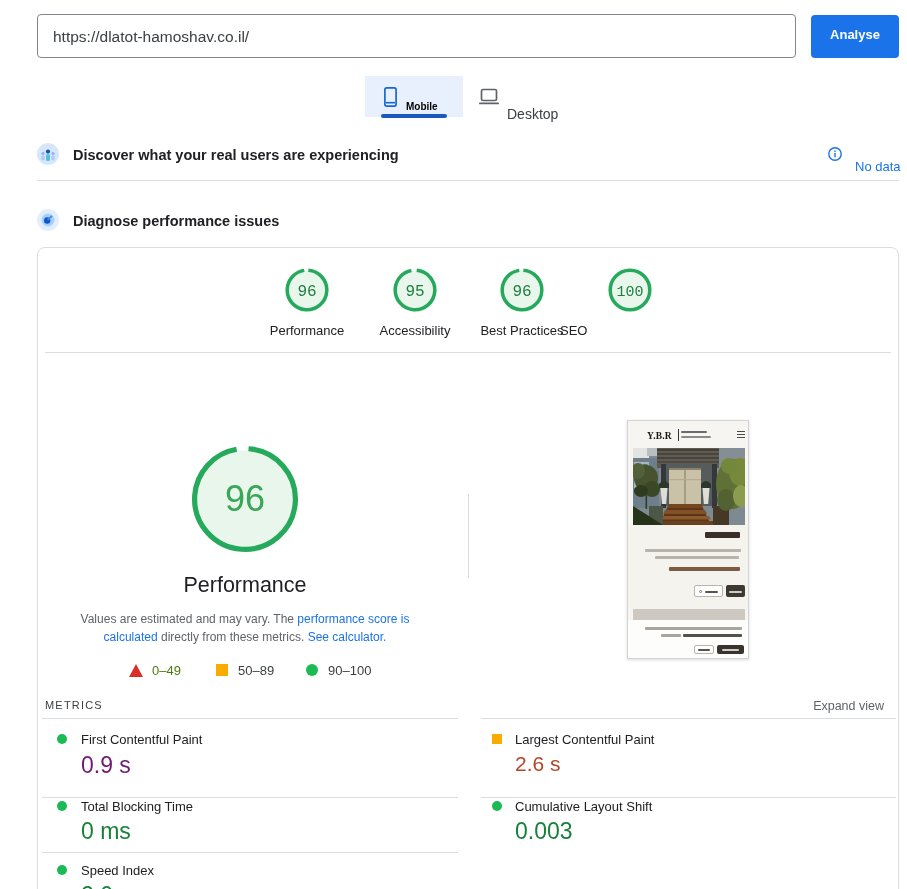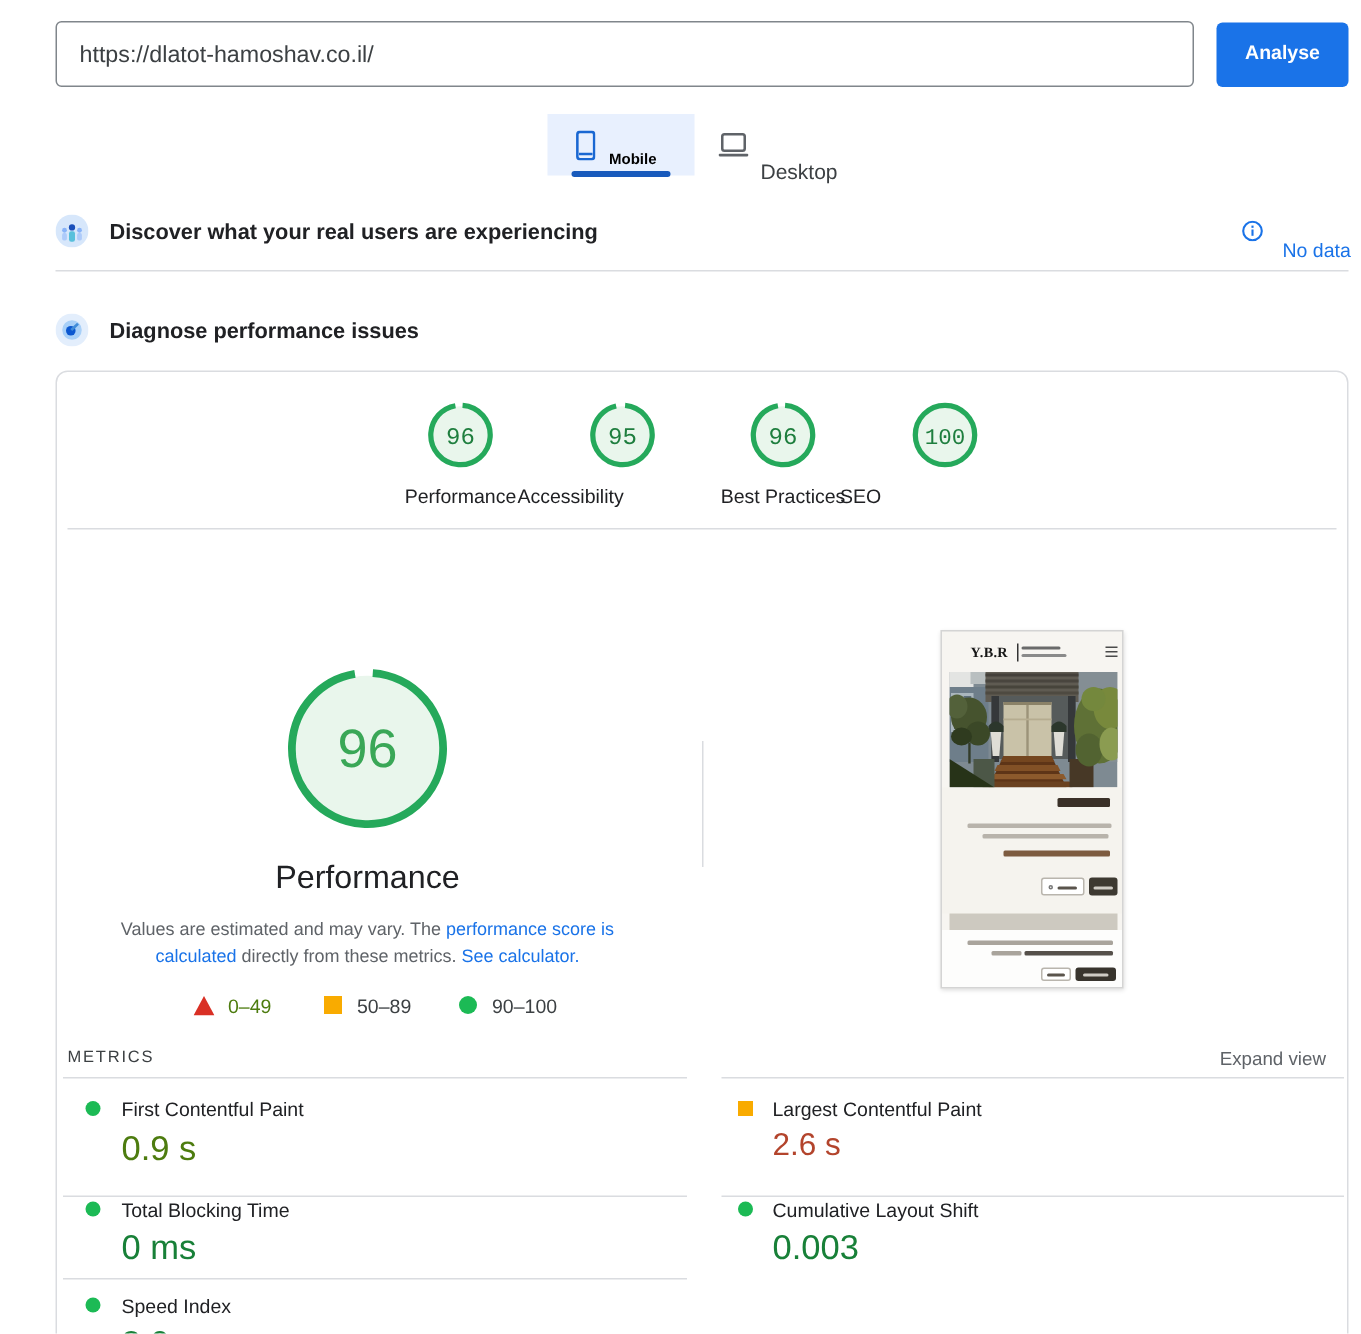--- a/index.html
+++ b/index.html
@@ -71,21 +71,21 @@
   <circle cx="22" cy="22" r="19.2" fill="#e9f6ec"></circle>
   <circle cx="22" cy="22" r="19.8" fill="none" stroke="#25a95b" stroke-width="3.5" stroke-dasharray="119.4 124.4" transform="rotate(-86 22 22)"></circle>
   <text x="22" y="28" text-anchor="middle" font-family="Liberation Mono" font-size="16" fill="#1e7e3e">96</text>
 </svg>
 <svg class="abs" style="left:608px; top:268px;" width="44" height="44" viewBox="0 0 44 44">
   <circle cx="22" cy="22" r="19.2" fill="#e9f6ec"></circle>
   <circle cx="22" cy="22" r="19.8" fill="none" stroke="#25a95b" stroke-width="3.5"></circle>
   <text x="22" y="28" text-anchor="middle" font-family="Liberation Mono" font-size="15" fill="#1e7e3e">100</text>
 </svg>
 <div class="abs" style="left:237px; top:323px; width:140px; text-align:center; font-size:13px; color:#202124;">Performance</div>
-<div class="abs" style="left:345px; top:323px; width:140px; text-align:left; font-size:13px; color:#202124;">Accessibility</div>
+<div class="abs" style="left:345px; top:323px; width:140px; text-align:center; font-size:13px; color:#202124;">Accessibility</div>
 <div class="abs" style="left:452px; top:323px; width:140px; text-align:center; font-size:13px; color:#202124;">Best Practices</div>
 <div class="abs" style="left:560px; top:323px; width:140px; text-align:left; font-size:13px; color:#202124;">SEO</div>
 <div class="abs" style="left:45px; top:352px; width:846px; height:1px; background:#dadce0;"></div>
 
 <svg class="abs" style="left:191px; top:445px;" width="108" height="108" viewBox="0 0 108 108">
   <circle cx="54" cy="54" r="48.5" fill="#e9f6ec"></circle>
   <circle cx="54" cy="54" r="50.4" fill="none" stroke="#25a95b" stroke-width="5.2" stroke-dasharray="304.2 316.7" transform="rotate(-86 54 54)"></circle>
   <text x="54" y="66" text-anchor="middle" font-family="Liberation Sans" font-size="36" fill="#3aa757">96</text>
 </svg>
 <div class="abs" style="left:45px; top:573px; width:400px; text-align:center; font-size:21.5px; color:#202124;">Performance</div>
@@ -181,21 +181,21 @@
   <div class="abs" style="left:94px; top:227.5px; width:17px; height:2.2px; background:#cfccc5; border-radius:1px;"></div>
 </div>
 
 <div class="abs" style="left:45px; top:699px; font-size:11px; letter-spacing:1.2px; color:#3c4043;">METRICS</div>
 <div class="abs" style="left:700px; top:699px; width:184px; text-align:right; font-size:12.5px; color:#5f6368;">Expand view</div>
 <div class="abs" style="left:42px; top:718px; width:416px; height:1px; background:#dadce0;"></div>
 <div class="abs" style="left:481px; top:718px; width:415px; height:1px; background:#dadce0;"></div>
 
 <div class="abs" style="left:57px; top:734px; width:10px; height:10px; border-radius:50%; background:#1cba55;"></div>
 <div class="abs" style="left:81px; top:732px; font-size:13px; color:#202124;">First Contentful Paint</div>
-<div class="abs" style="left:81px; top:752px; font-size:23px; color:#4d7c0f;">0.9 s</div>
+<div class="abs" style="left:81px; top:752px; font-size:23px; color:#701a75;">0.9 s</div>
 
 <div class="abs" style="left:492px; top:734px; width:10px; height:10px; background:#f9ab00;"></div>
 <div class="abs" style="left:515px; top:732px; font-size:13px; color:#202124;">Largest Contentful Paint</div>
 <div class="abs" style="left:515px; top:752px; font-size:21px; color:#b3442c;">2.6 s</div>
 <div class="abs" style="left:42px; top:797px; width:416px; height:1px; background:#dadce0;"></div>
 <div class="abs" style="left:481px; top:797px; width:415px; height:1px; background:#dadce0;"></div>
 
 <div class="abs" style="left:57px; top:801px; width:10px; height:10px; border-radius:50%; background:#1cba55;"></div>
 <div class="abs" style="left:81px; top:799px; font-size:13px; color:#202124;">Total Blocking Time</div>
 <div class="abs" style="left:81px; top:818px; font-size:23px; color:#188038;">0 ms</div>

